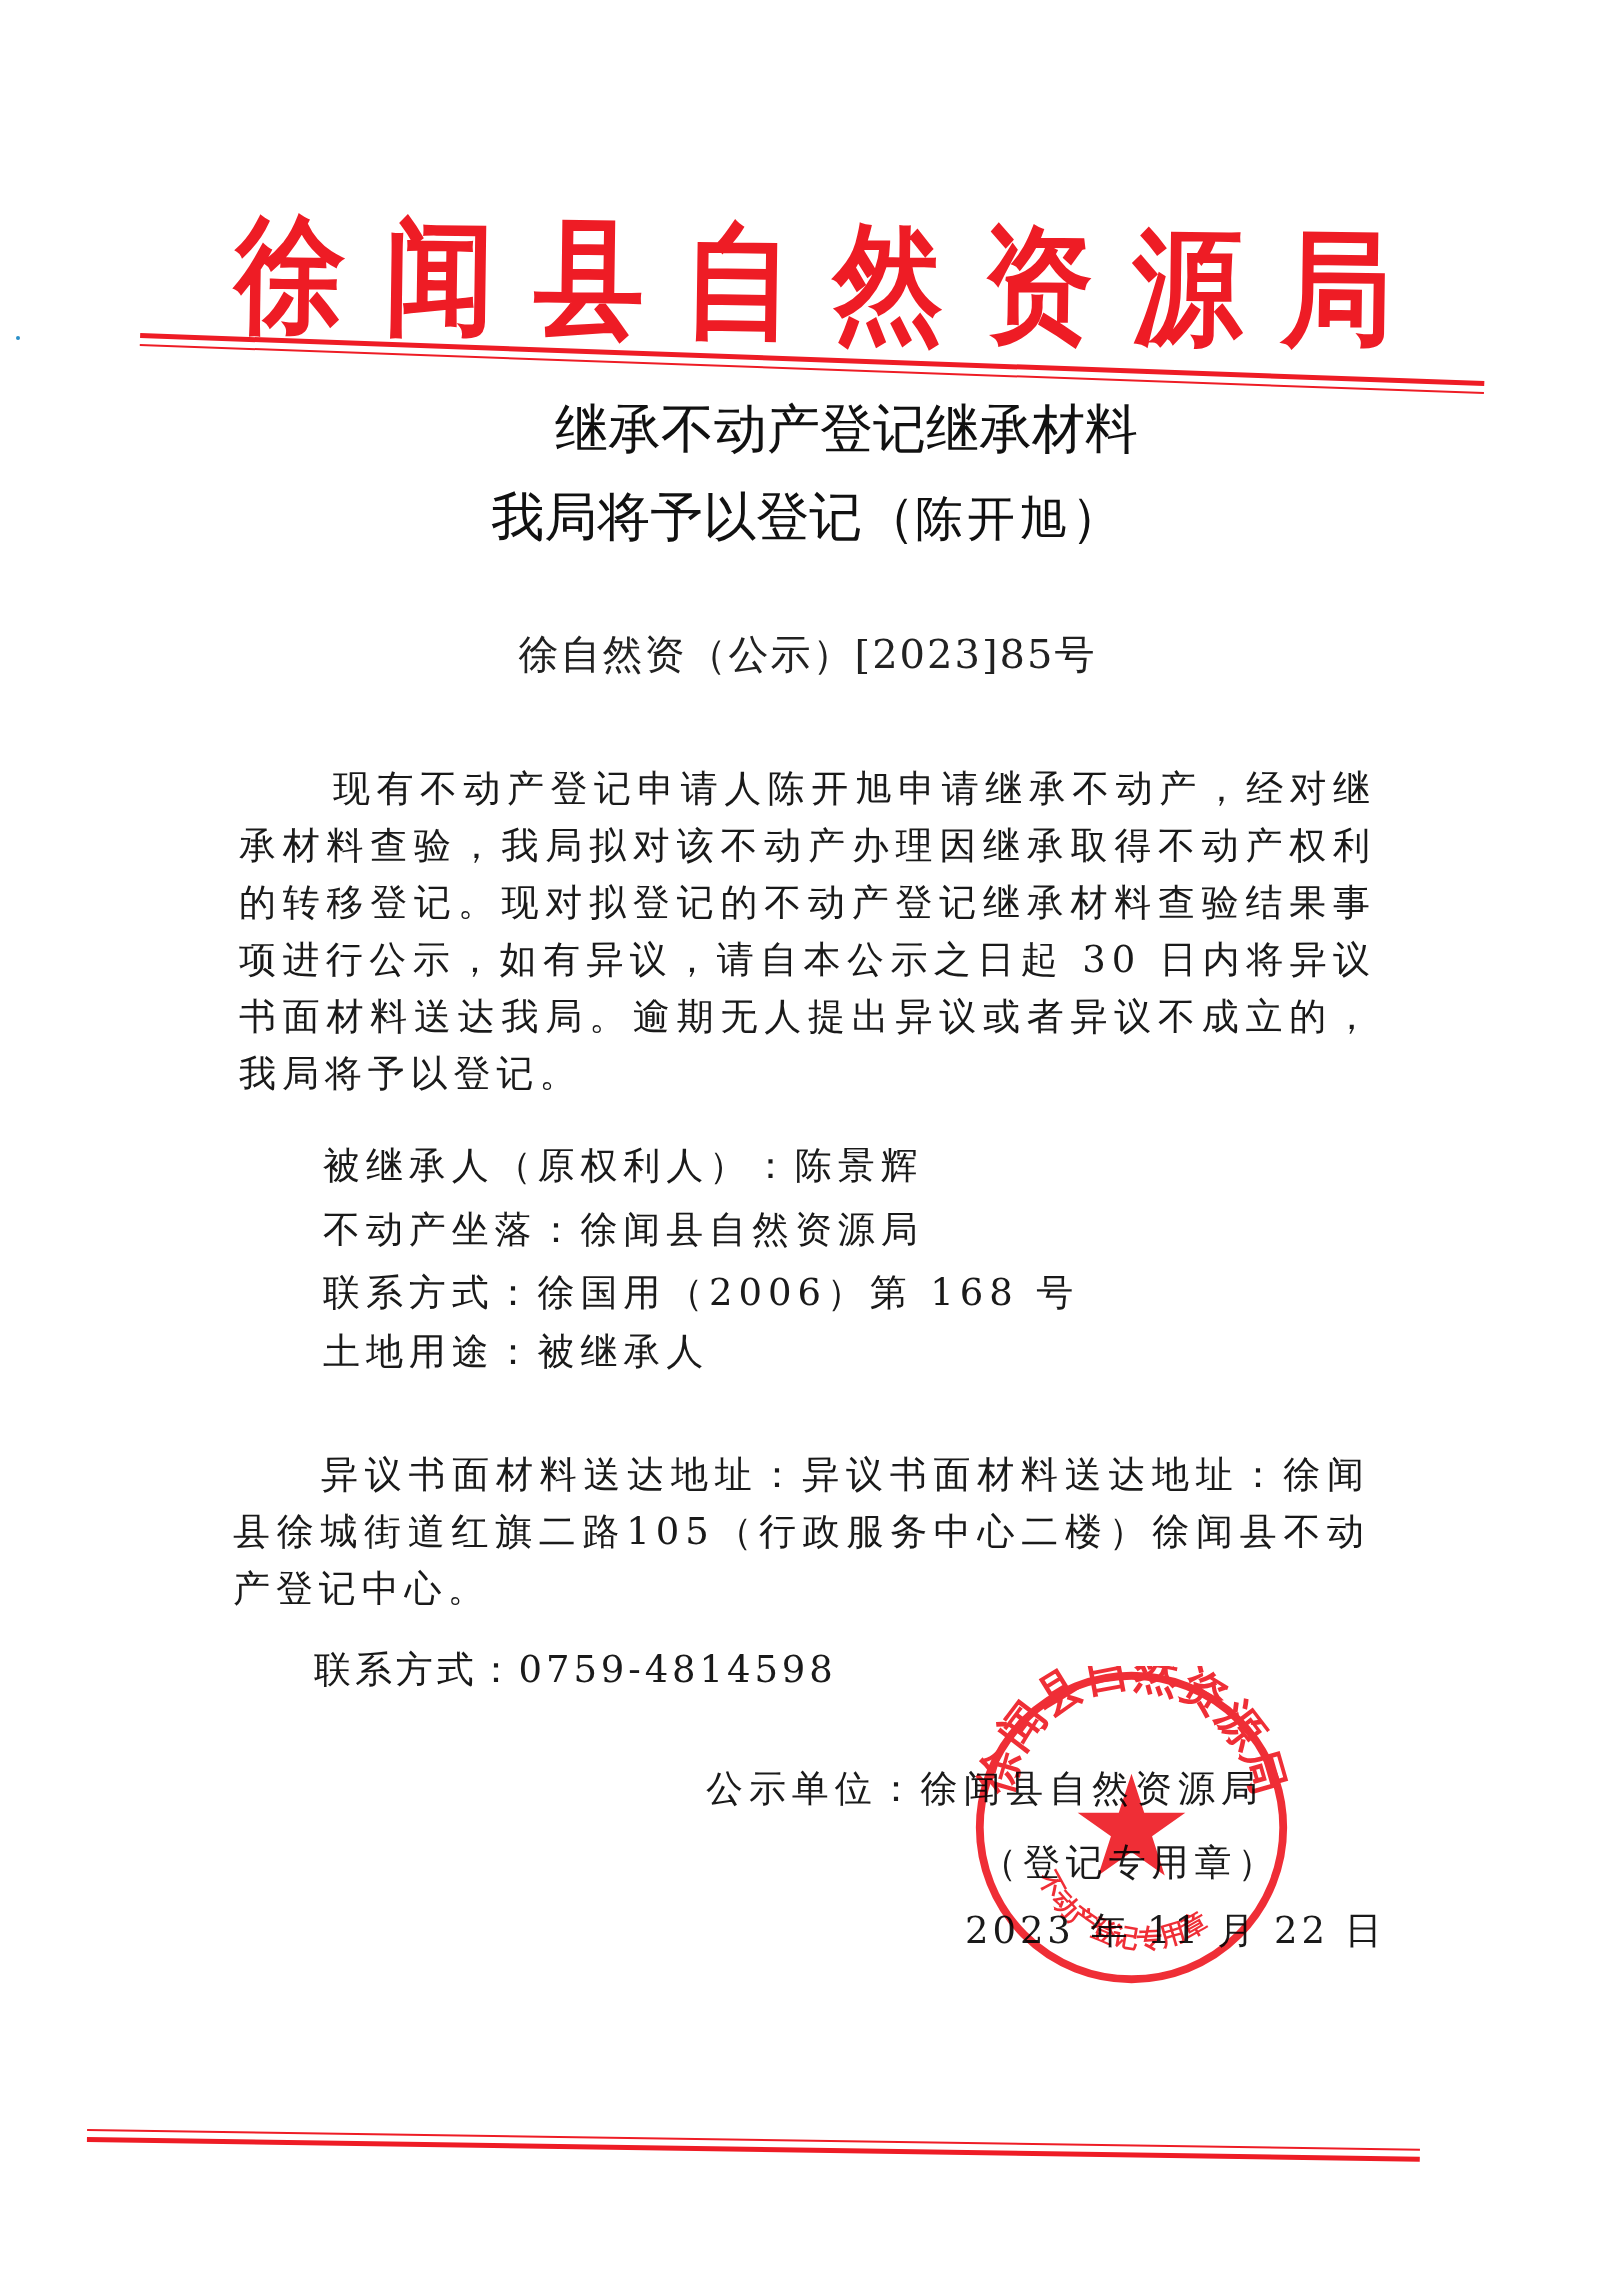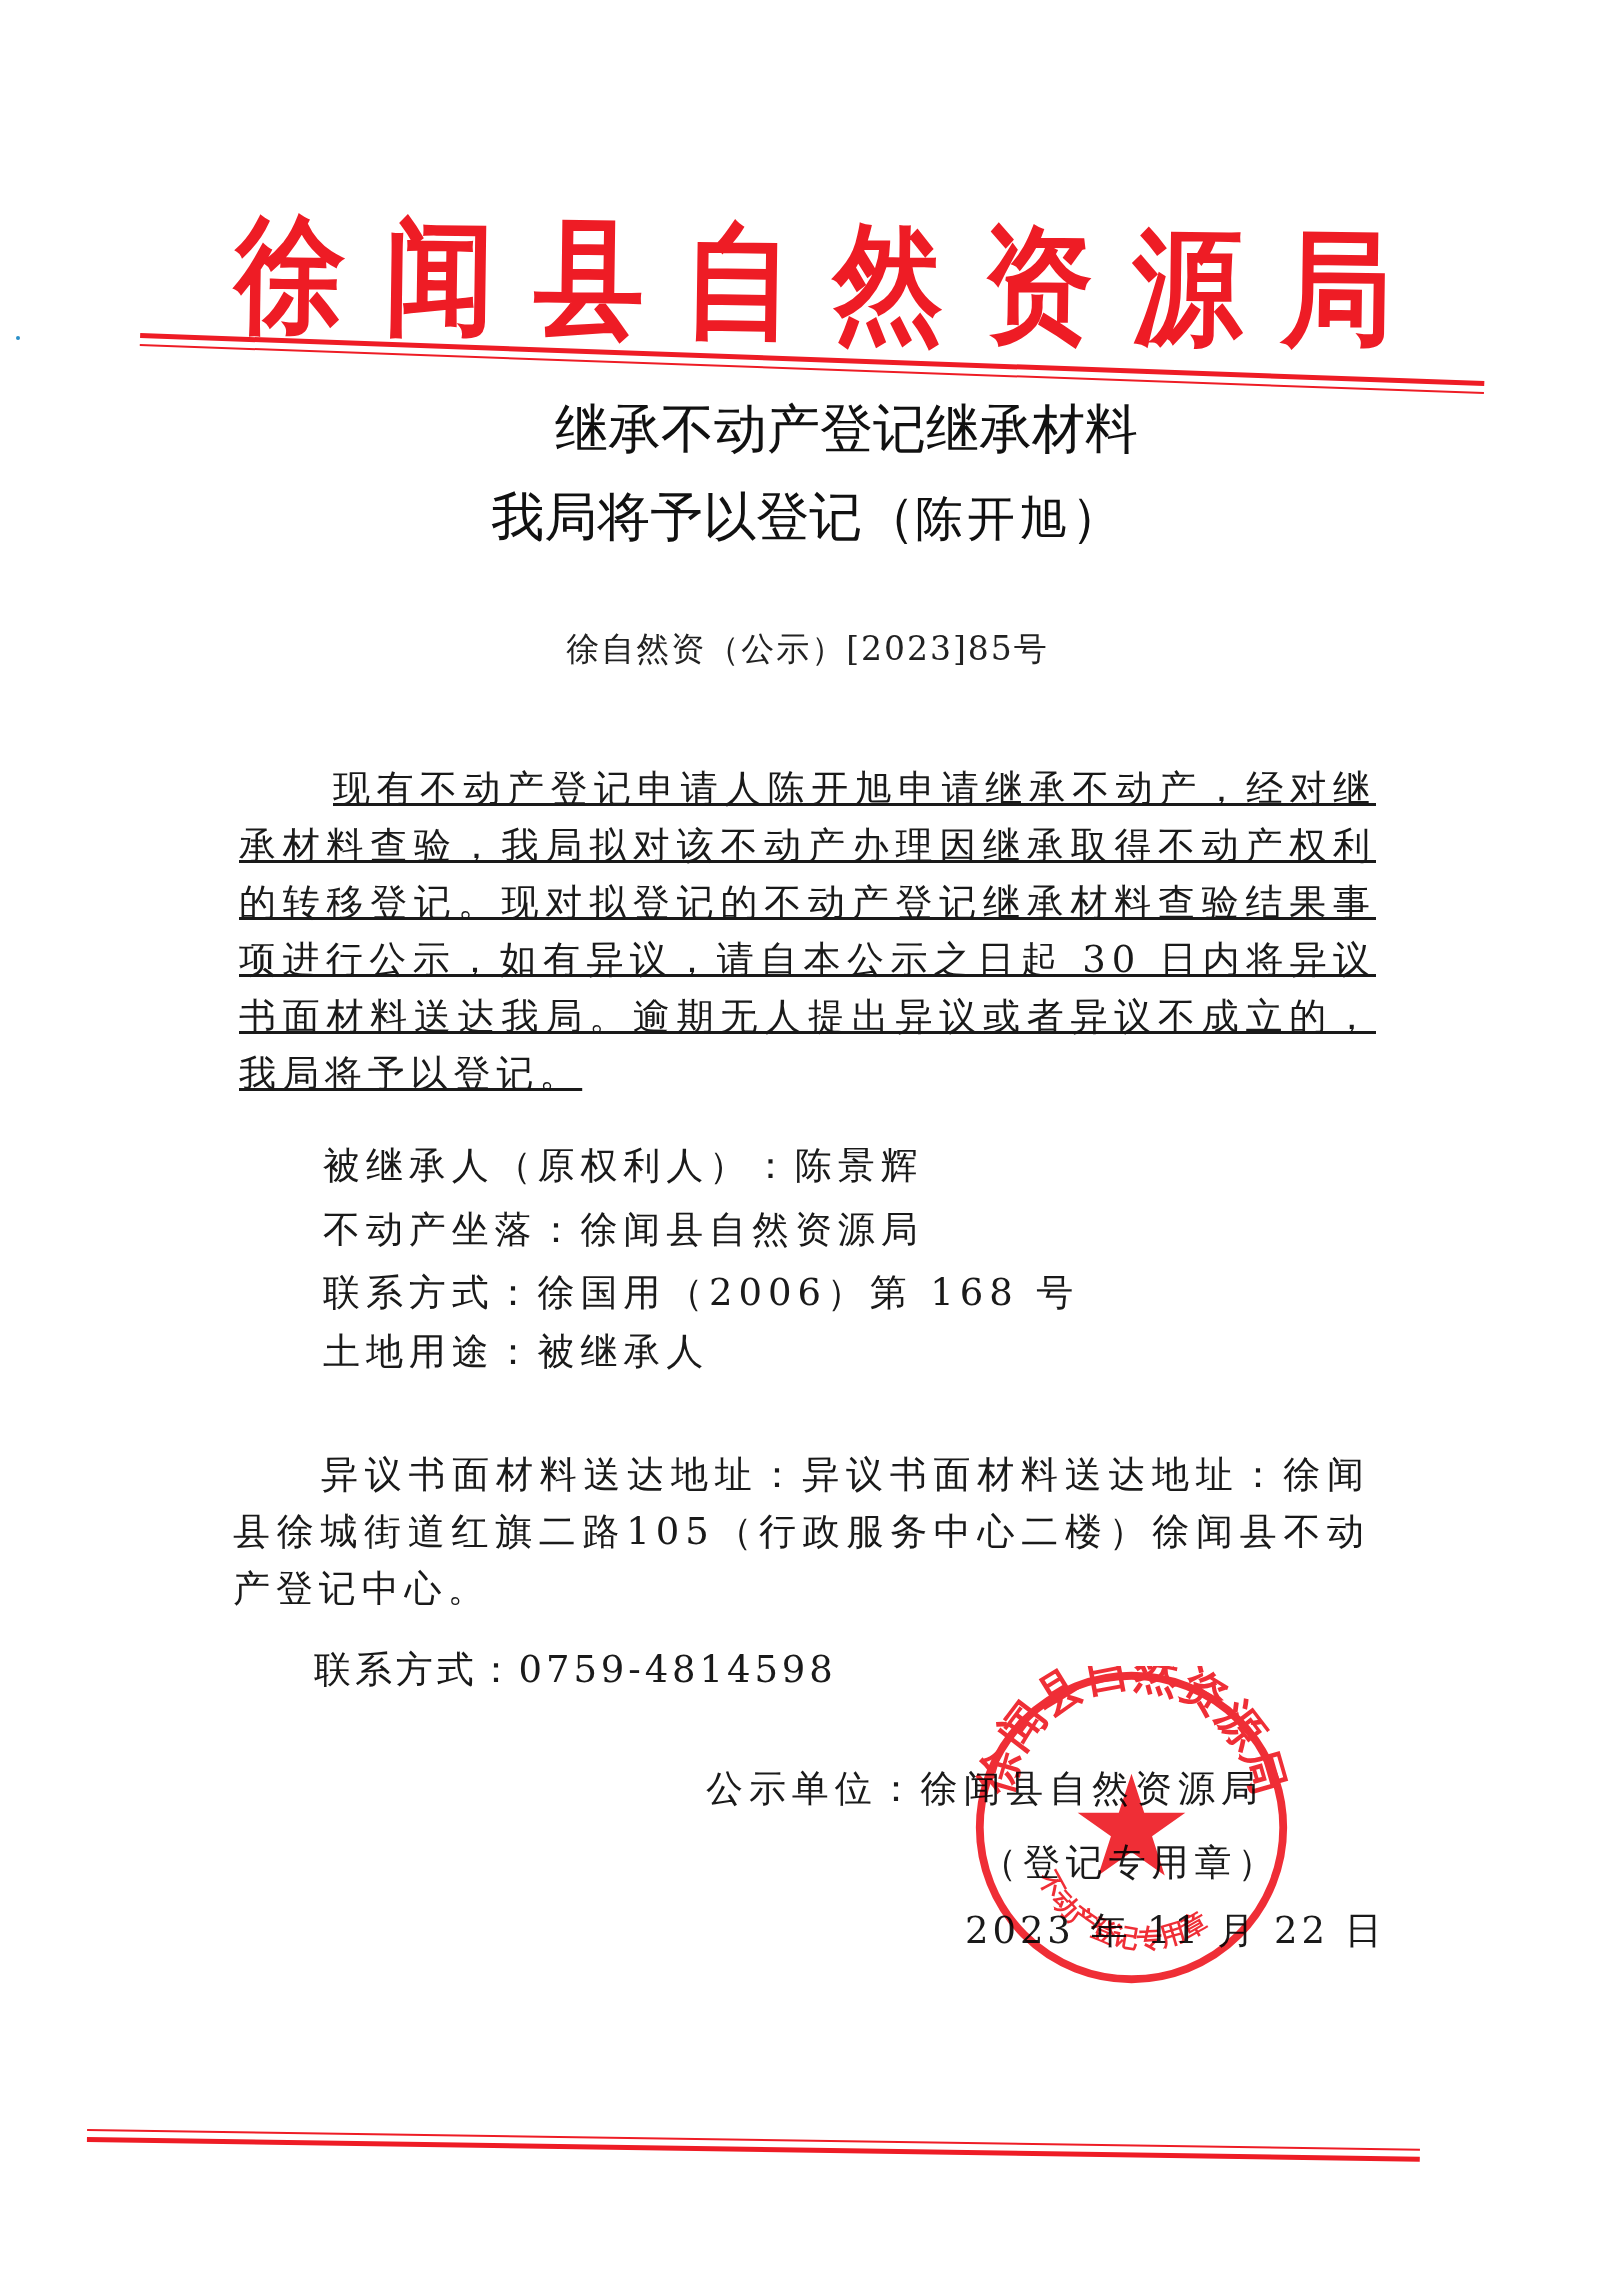--- a/index.html
+++ b/index.html
@@ -87,39 +87,38 @@
     font-family: "DejaVu Sans", "Liberation Sans", sans-serif;
     letter-spacing: 3.9px;
   }
 
   .doc-number {
     position: absolute;
     top: 627px;
     left: 0;
     width: 1615px;
     text-align: center;
-    font-size: 33px;
+    font-size: 40px;
     letter-spacing: 2px;
     color: #222;
   }
 
   .body-text {
     position: absolute;
     left: 239px;
     width: 1137px;
     font-size: 37px;
     line-height: 57px;
     letter-spacing: 5.9px;
     color: #1a1a1a;
     text-align: justify;
   }
   .para1 {
     top: 760px;
     text-indent: 94px;
-    text-decoration: underline;
   }
   .field {
     position: absolute;
     left: 323px;
     font-size: 37px;
     line-height: 57px;
     letter-spacing: 5.9px;
     color: #1a1a1a;
     white-space: nowrap;
   }

